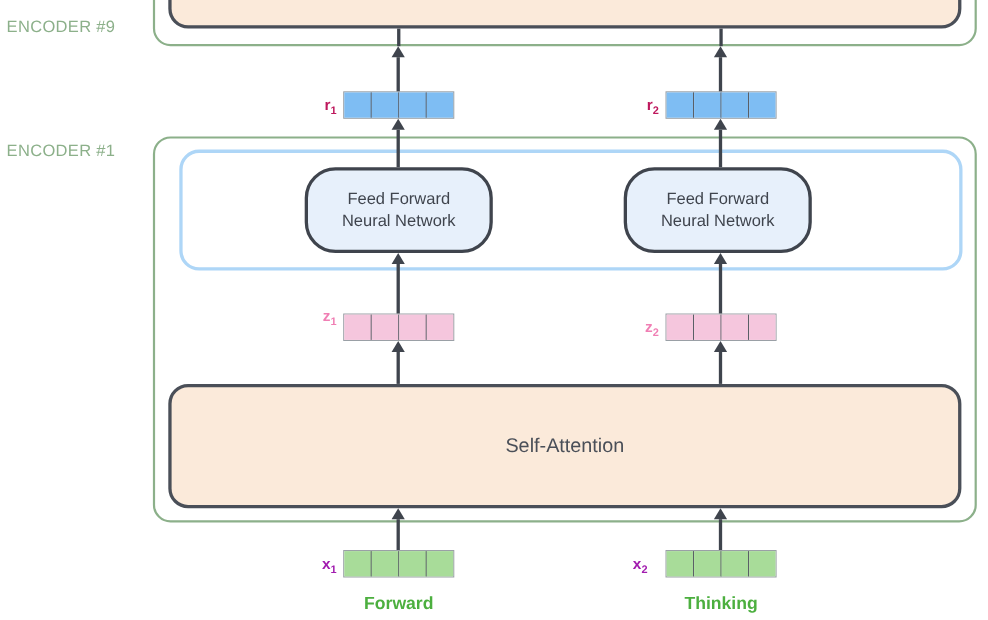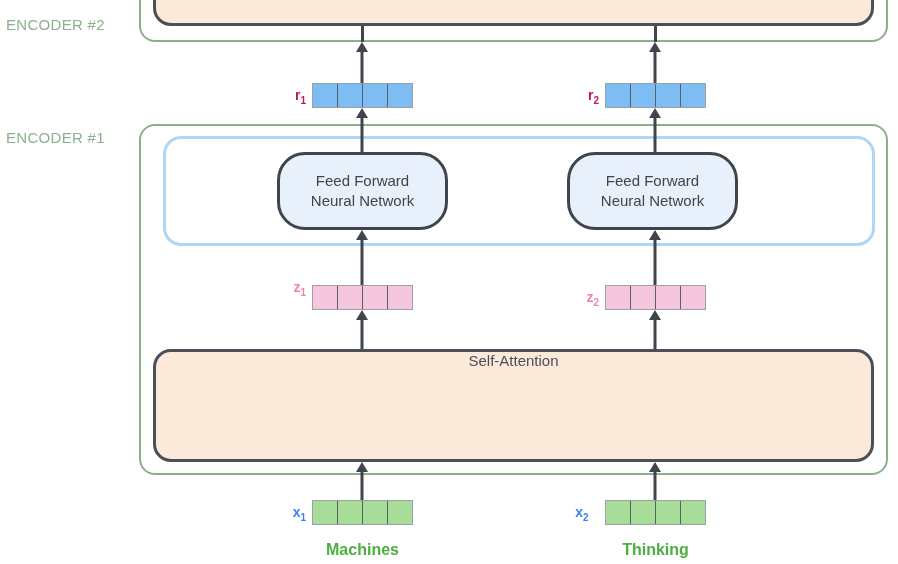--- a/index.html
+++ b/index.html
@@ -37,23 +37,23 @@
     background:transparent;
   }
 
   
   .attn-box{
     position:absolute;
     background:#fbeada;
     border:3px solid #4a4f58;
     border-radius:18px;
     box-sizing:border-box;
-    display:flex;align-items:flex-start;justify-content:center;
+    display:flex;align-items:center;justify-content:center;
     color:#4a4f58;
-    font-size:15px;
+    font-size:18px;
   }
 
   
   .ffnn-box{
     position:absolute;
     background:#e7f0fb;
     border:3px solid #3f444d;
     border-radius:28px;
     box-sizing:border-box;
     display:flex;flex-direction:column;
@@ -84,21 +84,21 @@
   .vlabel{
     position:absolute;
     font-size:14px;
     font-weight:bold;
     white-space:nowrap;
     text-align:right;
   }
   .vlabel sub{font-size:10px;font-weight:bold;}
   .lab-blue{color:#be185d;}
   .lab-pink{color:#f07fb4;}
-  .lab-green{color:#3b82f6;}
+  .lab-green{color:#a21caf;}
 
   
   .word{
     position:absolute;
     color:#4caf3f;
     font-size:16px;
     font-weight:bold;
     white-space:nowrap;
     text-align:center;
   }
@@ -141,21 +141,21 @@
 <body>
 
 <div id="stage">
 
   <div class="encoder-box" style="left:139px;top:-64px;width:749px;height:106px;"></div>
 
   <div class="attn-box" style="left:153px;top:-82px;width:721px;height:108px;">
     <span></span>
   </div>
 
-  <div class="encoder-label" style="left:6px;top:16px;">ENCODER #2</div>
+  <div class="encoder-label" style="left:6px;top:16px;">ENCODER #9</div>
 
   <div class="encoder-box" style="left:139px;top:124px;width:749px;height:351px;"></div>
 
   <div class="encoder-label" style="left:6px;top:129px;">ENCODER #1</div>
 
   <div class="sublayer-box" style="left:163px;top:136px;width:712px;height:110px;"></div>
 
   <div class="ffnn-box" style="left:277px;top:152px;width:171px;height:78px;">
     <span>Feed Forward</span>
     <span>Neural Network</span>
@@ -223,21 +223,21 @@
   <div class="vlabel lab-green" style="left:565px;top:504px;width:34px;text-align:center;">
     <span>x</span><sub>2</sub>
   </div>
   <div class="vector v-green" style="left:605px;top:500px;width:101px;">
     <div class="cell"></div>
     <div class="cell"></div>
     <div class="cell"></div>
     <div class="cell"></div>
   </div>
 
-  <div class="word" style="left:312px;top:541px;width:101px;">Machines</div>
+  <div class="word" style="left:312px;top:541px;width:101px;">Forward</div>
   <div class="word" style="left:605px;top:541px;width:101px;">Thinking</div>
 
   <div class="arrow" style="left:352px;top:462px;width:20px;height:38px;">
     <div class="stem" style="height:28px;"></div>
     <div class="head"></div>
   </div>
 
   <div class="arrow" style="left:352px;top:310px;width:20px;height:39px;">
     <div class="stem" style="height:29px;"></div>
     <div class="head"></div>

